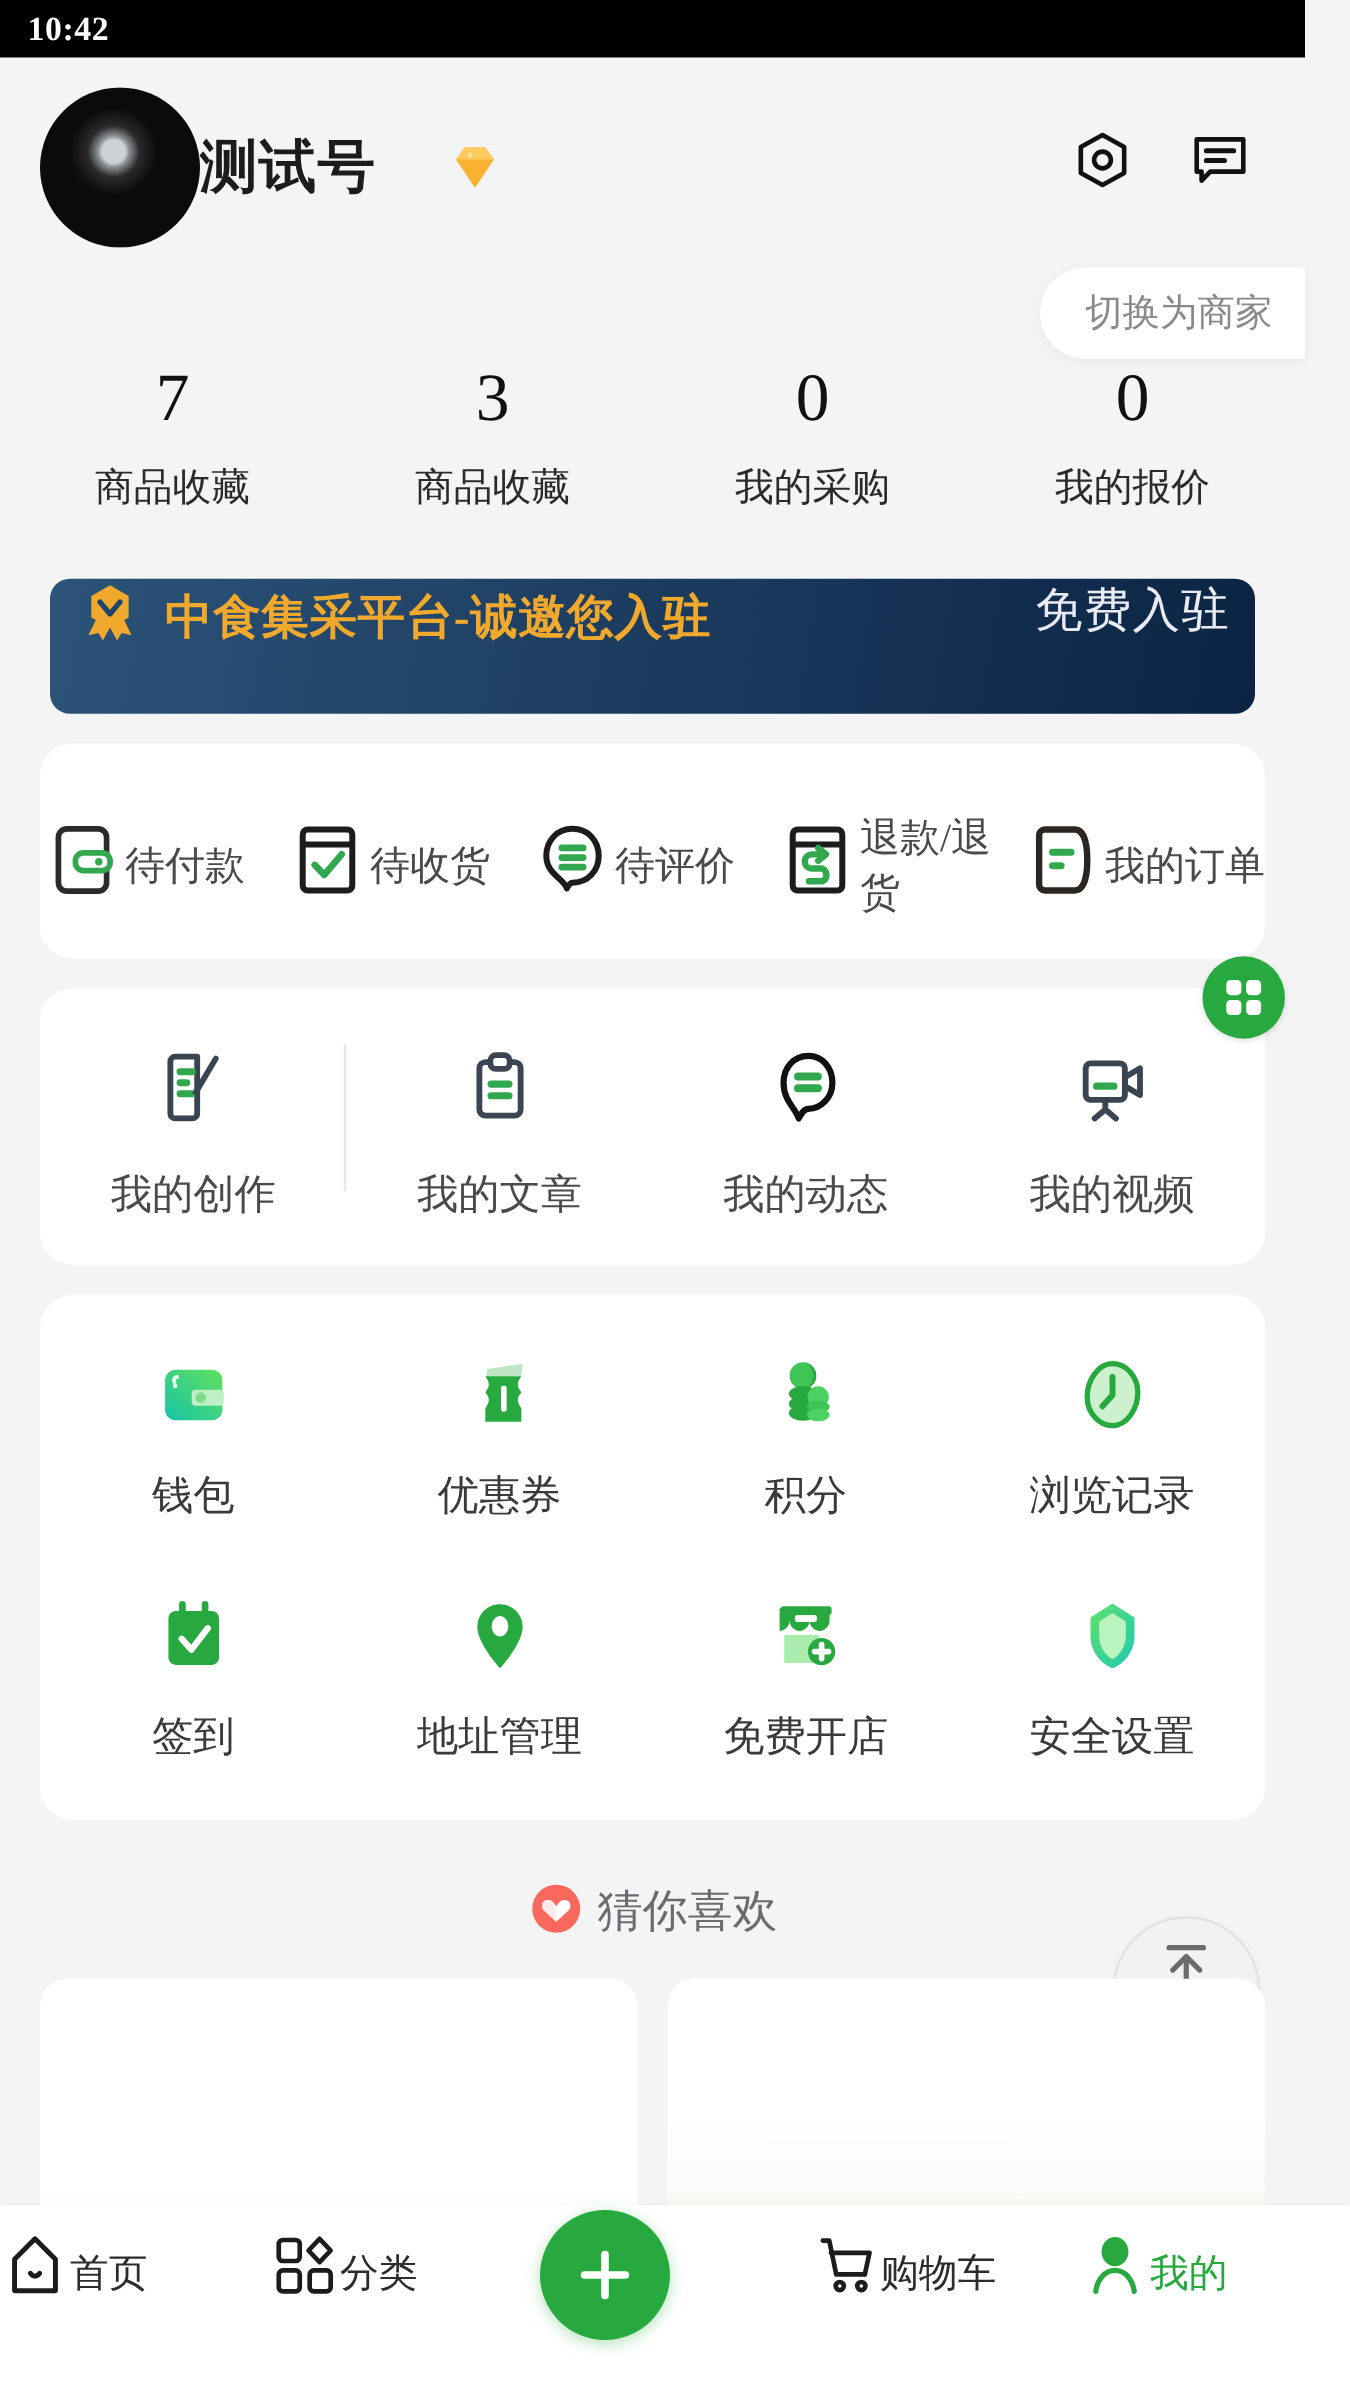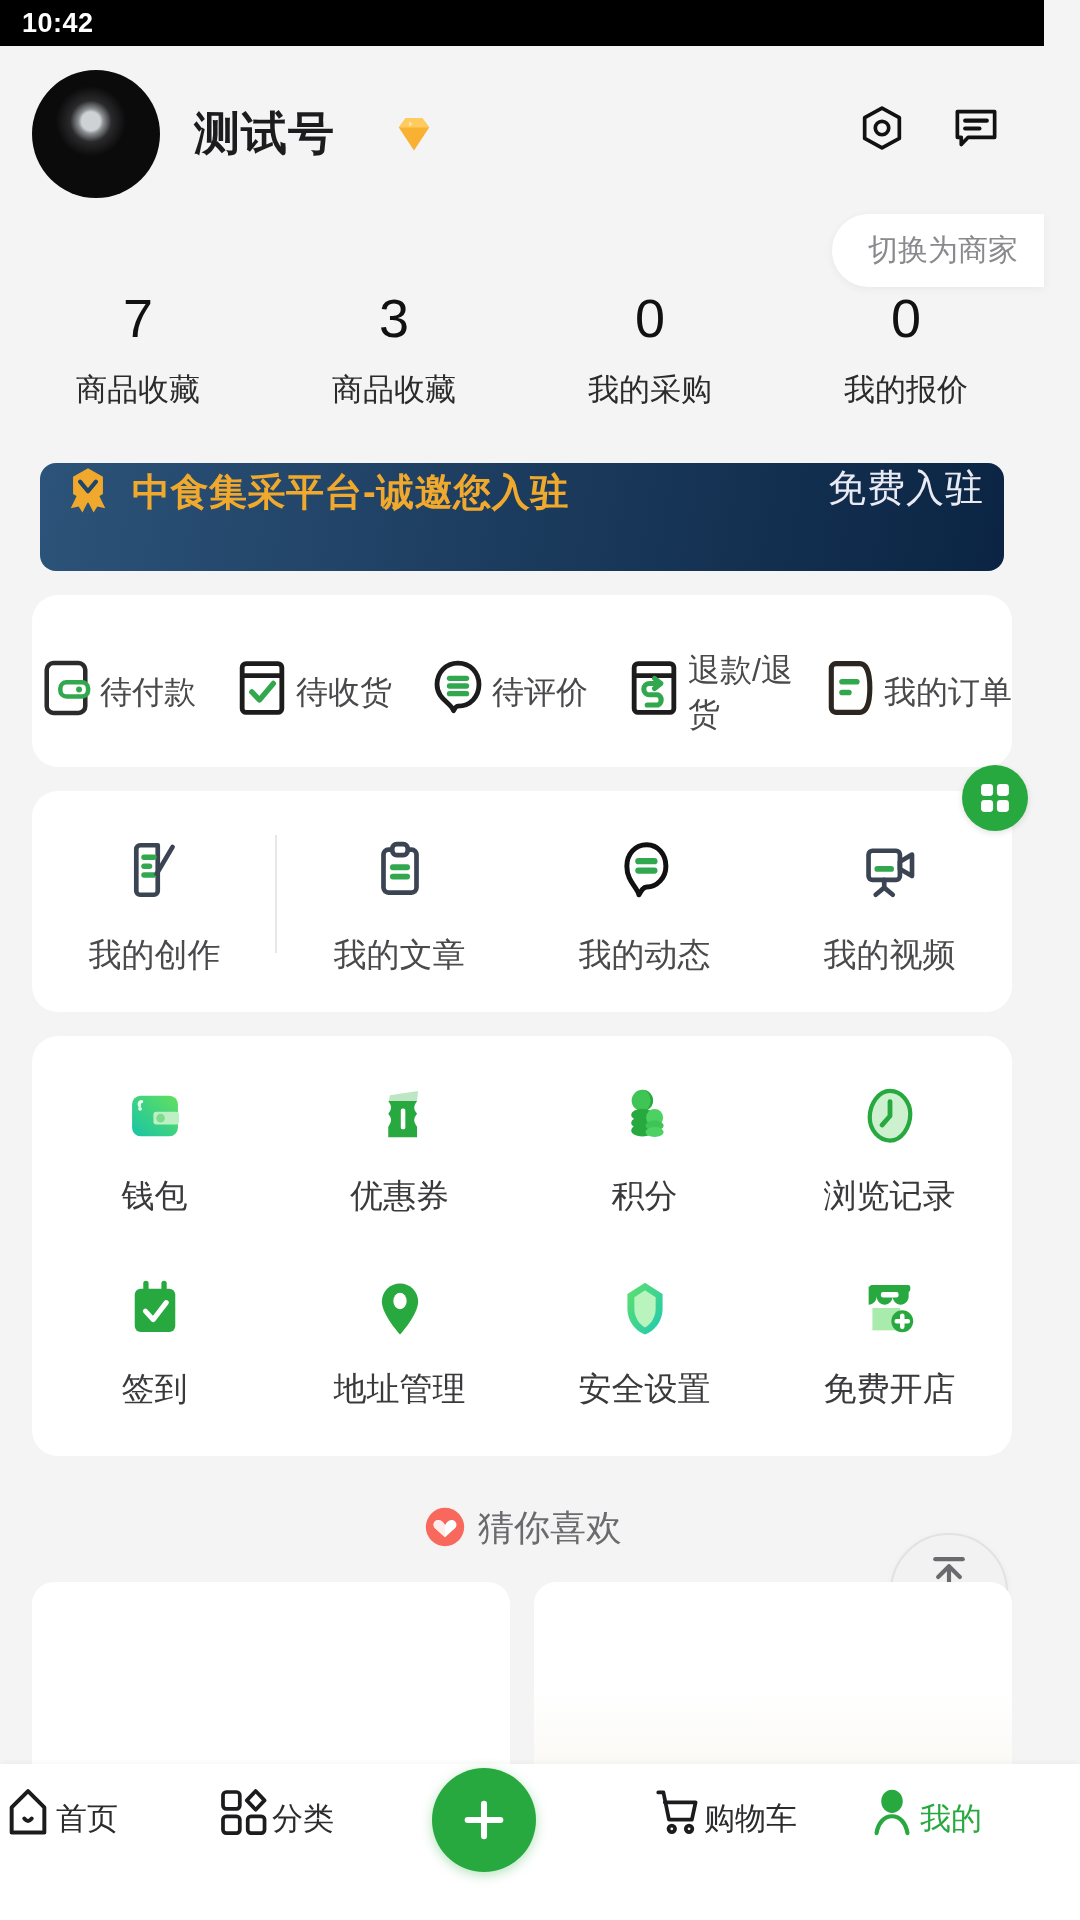--- a/index.html
+++ b/index.html
@@ -2,42 +2,42 @@
 <html><head>
 <meta charset="utf-8">
 <style>
   * { margin:0; padding:0; box-sizing:border-box; }
   html, body {
     width:1080px; height:1920px;
     background:#f4f4f4;
     font-family:"Liberation Sans","DejaVu Sans",sans-serif;
     overflow:hidden;
   }
-  .screen { position:relative; width:1044px; height:1920px; background:#f4f4f4; }
+  .screen { position:relative; width:1044px; height:1920px; background:#f4f4f4;font-family:Liberation Serif, serif; }
 
   
   .statusbar {
     height:46px; background:#000; color:#fff;
     display:flex; align-items:center; padding:0 22px;
   }
   .status-time { font-size:27px; font-weight:700; letter-spacing:.5px; }
 
   
   .profile { position:relative; height:200px; padding:24px 32px 0 32px; }
   .profile-row { display:flex; align-items:center; }
   .avatar {
     width:128px; height:128px; border-radius:50%;
     background:
       radial-gradient(circle at 46% 40%, #cfd2d4 0 9%, #8d9194 12%, #2a2a2c 20%, #0b0b0c 34%),
       radial-gradient(ellipse at 38% 22%, #5d6063 0 14%, rgba(0,0,0,0) 38%),
       radial-gradient(circle at 50% 58%, #151517 0 55%, #000 100%);
     overflow:hidden; flex:none;
   }
   .username {
-    margin-left:34px; font-size:46px; font-weight:700; color:#1c1c1e;
+    font-size:46px; font-weight:700; color:#1c1c1e;
     letter-spacing:1px; display:flex; align-items:center;gap:37px;
   }
   .gem { margin-left:16px; display:inline-flex; }
 
   .header-icons {
     position:absolute; top:54px; right:40px;
     display:flex; align-items:center; gap:38px;
   }
   .hicon { width:56px; height:56px; display:flex; align-items:center; justify-content:center; }
 
@@ -423,45 +423,45 @@
             <path d="M12 2.4 C8.2 2.4 5.2 5.4 5.2 9.2 C5.2 14.2 12 21.6 12 21.6 C12 21.6 18.8 14.2 18.8 9.2 C18.8 5.4 15.8 2.4 12 2.4 Z" fill="#27a93f"></path>
             <ellipse cx="12" cy="9" rx="2.5" ry="3.1" fill="#fff"></ellipse>
           </svg>
         </div>
         <div class="tool-label">地址管理</div>
       </div>
 
       <div class="tool">
         <div class="tool-icon">
           <svg width="64" height="64" viewBox="0 0 24 24">
+            <rect x="5.4" y="11.6" width="10.4" height="8.4" fill="#a9ebac"></rect>
+            <path d="M5 3.6 H19 V7.2 C19 9 17.6 10.4 16 10.4 C14.4 10.4 13 9 13 7.2 C13 9 11.6 10.4 10 10.4 C8.4 10.4 7 9 7 7.2 C7 9 5.6 10.4 4 10.4 V3.6 Z" fill="#27a93f"></path>
+            <rect x="4.4" y="3" width="15.2" height="2.6" rx=".8" fill="#27a93f"></rect>
+            <rect x="8.6" y="5.6" width="6.6" height="2.1" rx=".8" fill="#fff"></rect>
+            <circle cx="16.6" cy="16.6" r="4.1" fill="#27a93f"></circle>
+            <path d="M16.6 14.5 V18.7 M14.5 16.6 H18.7" stroke="#fff" stroke-width="1.7" stroke-linecap="round"></path>
+          </svg>
+        </div>
+        <div class="tool-label">免费开店</div>
+      </div>
+
+      <div class="tool">
+        <div class="tool-icon">
+          <svg width="64" height="64" viewBox="0 0 24 24">
             <defs>
                 <linearGradient id="gs" x1="0" y1="0" x2="1" y2="1">
               <stop offset="0" stop-color="#5fe06a"></stop>
                   <stop offset="1" stop-color="#1fc9b4"></stop>
                 </linearGradient>
               </defs>
             <path d="M12 2.2 L18.6 6.4 V12 C18.6 16.6 15.4 20.4 12 21.6 C8.6 20.4 5.4 16.6 5.4 12 V6.4 Z" fill="url(#gs)"></path>
             <path d="M12 5 L16 7.6 V12 C16 15.2 14 17.9 12 18.9 C10 17.9 8 15.2 8 12 V7.6 Z" fill="#b9f3bd"></path>
           </svg>
         </div>
         <div class="tool-label">安全设置</div>
-      </div>
-
-      <div class="tool">
-        <div class="tool-icon">
-          <svg width="64" height="64" viewBox="0 0 24 24">
-            <rect x="5.4" y="11.6" width="10.4" height="8.4" fill="#a9ebac"></rect>
-            <path d="M5 3.6 H19 V7.2 C19 9 17.6 10.4 16 10.4 C14.4 10.4 13 9 13 7.2 C13 9 11.6 10.4 10 10.4 C8.4 10.4 7 9 7 7.2 C7 9 5.6 10.4 4 10.4 V3.6 Z" fill="#27a93f"></path>
-            <rect x="4.4" y="3" width="15.2" height="2.6" rx=".8" fill="#27a93f"></rect>
-            <rect x="8.6" y="5.6" width="6.6" height="2.1" rx=".8" fill="#fff"></rect>
-            <circle cx="16.6" cy="16.6" r="4.1" fill="#27a93f"></circle>
-            <path d="M16.6 14.5 V18.7 M14.5 16.6 H18.7" stroke="#fff" stroke-width="1.7" stroke-linecap="round"></path>
-          </svg>
-        </div>
-        <div class="tool-label">免费开店</div>
       </div>
 
     </div>
   </div>
 
   <div class="recommend">
     <span>
       <svg width="46" height="46" viewBox="0 0 24 24">
         <circle cx="12" cy="12" r="10" fill="#f8685c"></circle>
         <path d="M12 17.4 L6.8 12.6 C5.6 11.5 5.8 9.4 7.4 8.6 C8.7 8 10.2 8.5 11 9.6 L12 11 L13 9.6 C13.8 8.5 15.3 8 16.6 8.6 C18.2 9.4 18.4 11.5 17.2 12.6 Z" fill="#fff"></path>

